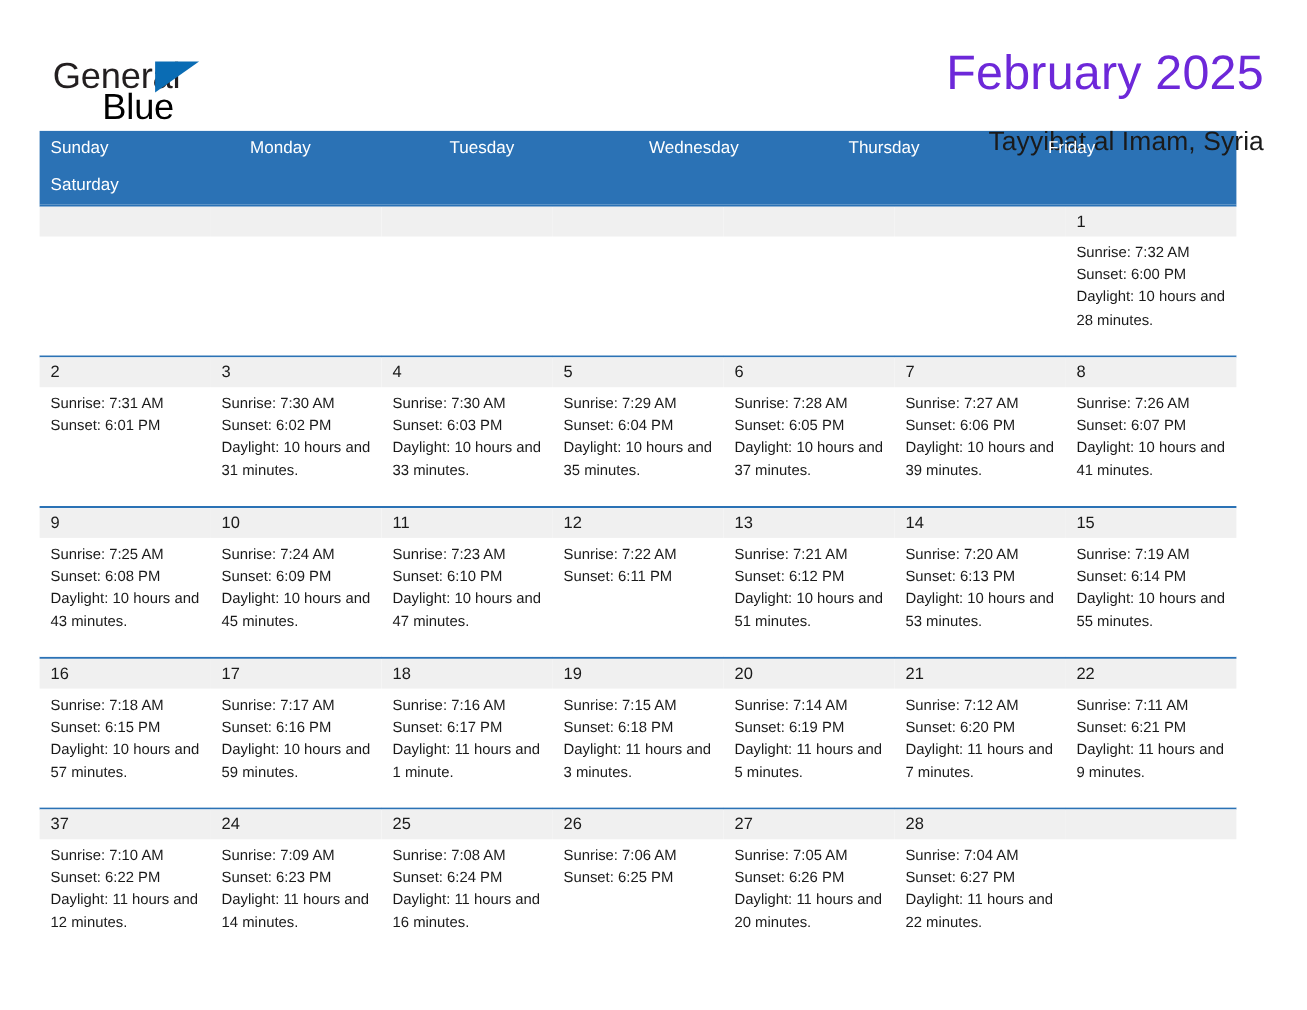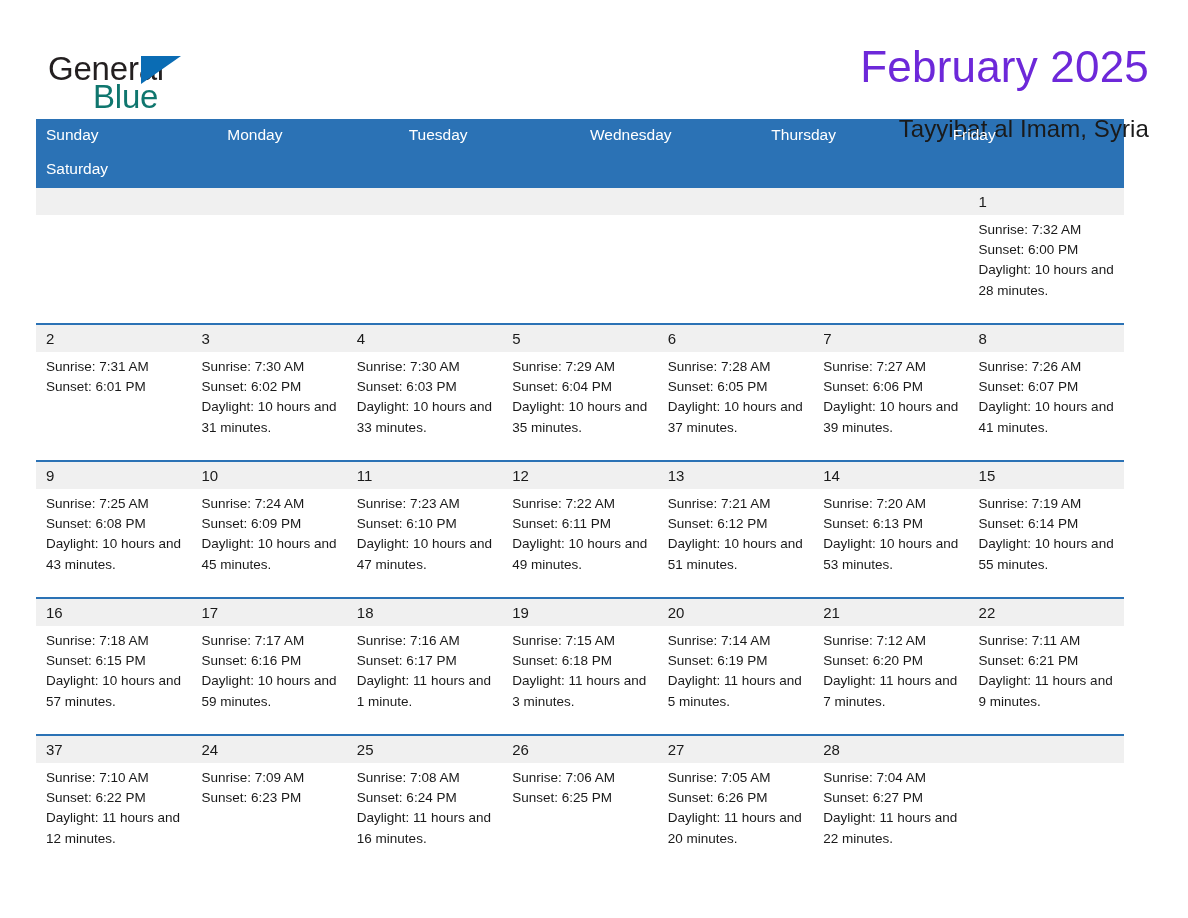--- a/index.html
+++ b/index.html
@@ -53,21 +53,21 @@
     width: 0;
     height: 0;
     border-left: 40px solid #0a6cb4;
     border-bottom: 28px solid transparent;
   }
   .brand-blue {
     position: absolute;
     left: 57px;
     top: 36px;
     font-size: 33px;
-    color: #0f766e;
+    color: #000000;
     letter-spacing: -0.2px;
     font-family: "Liberation Sans", sans-serif;
   }
   .title-block {
     text-align: right;
     padding-right: 3px;
   }
   .month-title {
     font-size: 44px;
     font-weight: normal;
@@ -309,21 +309,20 @@
             <div>Sunrise: 7:23 AM</div>
             <div>Sunset: 6:10 PM</div>
             <div class="daylight-wrap">Daylight: 10 hours and 47 minutes.</div>
           </div>
         </div>
       <div class="cell">
           <span class="datenum">12</span>
           <div class="info">
             <div>Sunrise: 7:22 AM</div>
             <div>Sunset: 6:11 PM</div>
-            <div class="daylight-wrap">Daylight: 10 hours and 49 minutes.</div>
           </div>
         </div>
       <div class="cell">
           <span class="datenum">13</span>
           <div class="info">
             <div>Sunrise: 7:21 AM</div>
             <div>Sunset: 6:12 PM</div>
             <div class="daylight-wrap">Daylight: 10 hours and 51 minutes.</div>
           </div>
         </div>
@@ -411,20 +410,21 @@
             <div>Sunrise: 7:10 AM</div>
             <div>Sunset: 6:22 PM</div>
             <div class="daylight-wrap">Daylight: 11 hours and 12 minutes.</div>
           </div>
         </div>
       <div class="cell">
           <span class="datenum">24</span>
           <div class="info">
             <div>Sunrise: 7:09 AM</div>
             <div>Sunset: 6:23 PM</div>
+            <div class="daylight-wrap">Daylight: 11 hours and 14 minutes.</div>
           </div>
         </div>
       <div class="cell">
           <span class="datenum">25</span>
           <div class="info">
             <div>Sunrise: 7:08 AM</div>
             <div>Sunset: 6:24 PM</div>
             <div class="daylight-wrap">Daylight: 11 hours and 16 minutes.</div>
           </div>
         </div>

